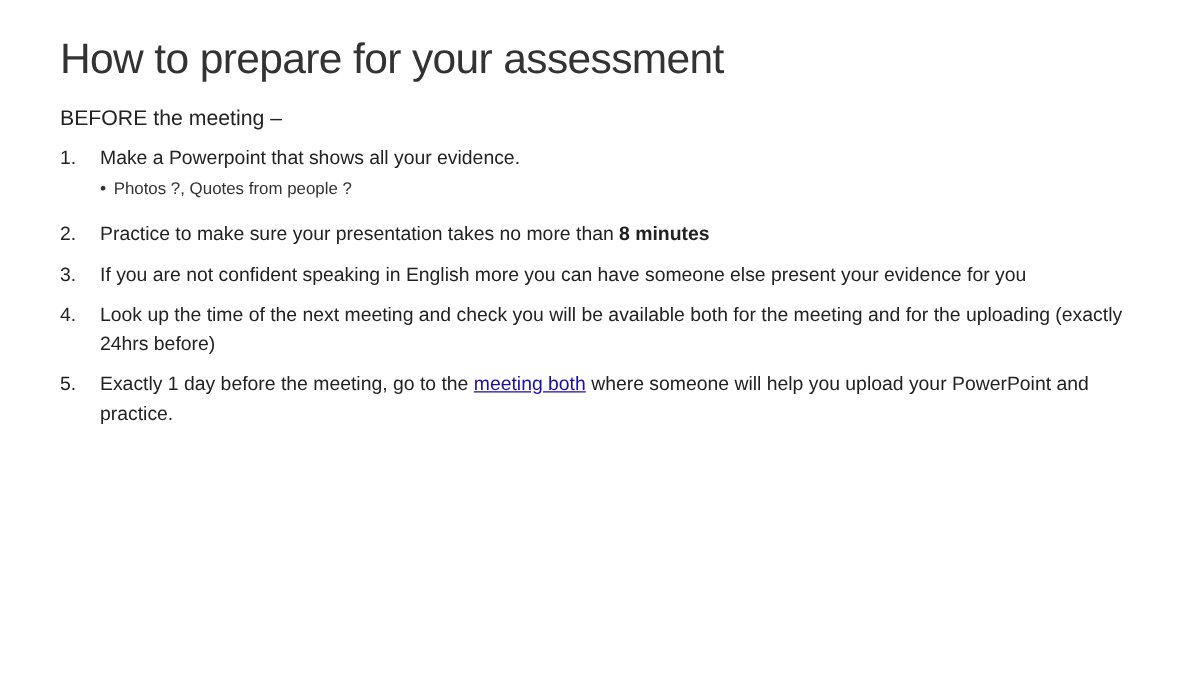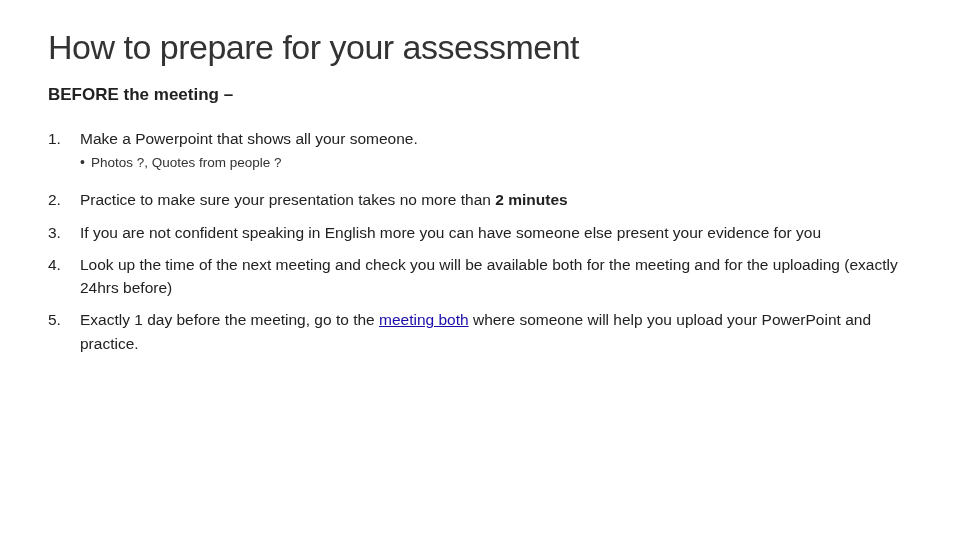--- a/index.html
+++ b/index.html
@@ -26,22 +26,22 @@
     .title {
       font-size: 34px;
       font-weight: 300;
       color: #333333;
       margin-bottom: 18px;
       letter-spacing: -0.5px;
     }
 
     .section-heading {
       font-size: 17px;
-      font-weight: 700;
-      margin-bottom: 22px;
+      font-weight: 400;
+      margin-bottom: 10px;
     }
 
     ol {
       list-style: none;
       padding: 0;
       margin: 0;
     }
 
     ol li {
       display: flex;
@@ -98,33 +98,33 @@
 
   <h1 class="title">How to prepare for your assessment</h1>
 
   <div class="section-heading">BEFORE the meeting –</div>
 
   <ol>
 
     <li>
       <span class="num">1.</span>
       <div class="content">
-        <span>Make a Powerpoint that shows all your someone.</span>
+        <span>Make a Powerpoint that shows all your evidence.</span>
         <ul class="bullet-list">
           <li>
             <span>Photos ?, Quotes from people ?</span>
           </li>
         </ul>
       </div>
     </li>
 
     <li>
       <span class="num">2.</span>
       <div class="content">
-        <span>Practice to make sure your presentation takes no more than <span class="bold">2 minutes</span></span>
+        <span>Practice to make sure your presentation takes no more than <span class="bold">8 minutes</span></span>
       </div>
     </li>
 
     <li>
       <span class="num">3.</span>
       <div class="content">
         <span>If you are not confident speaking in English more you can have someone else present your evidence for you</span>
       </div>
     </li>
 

